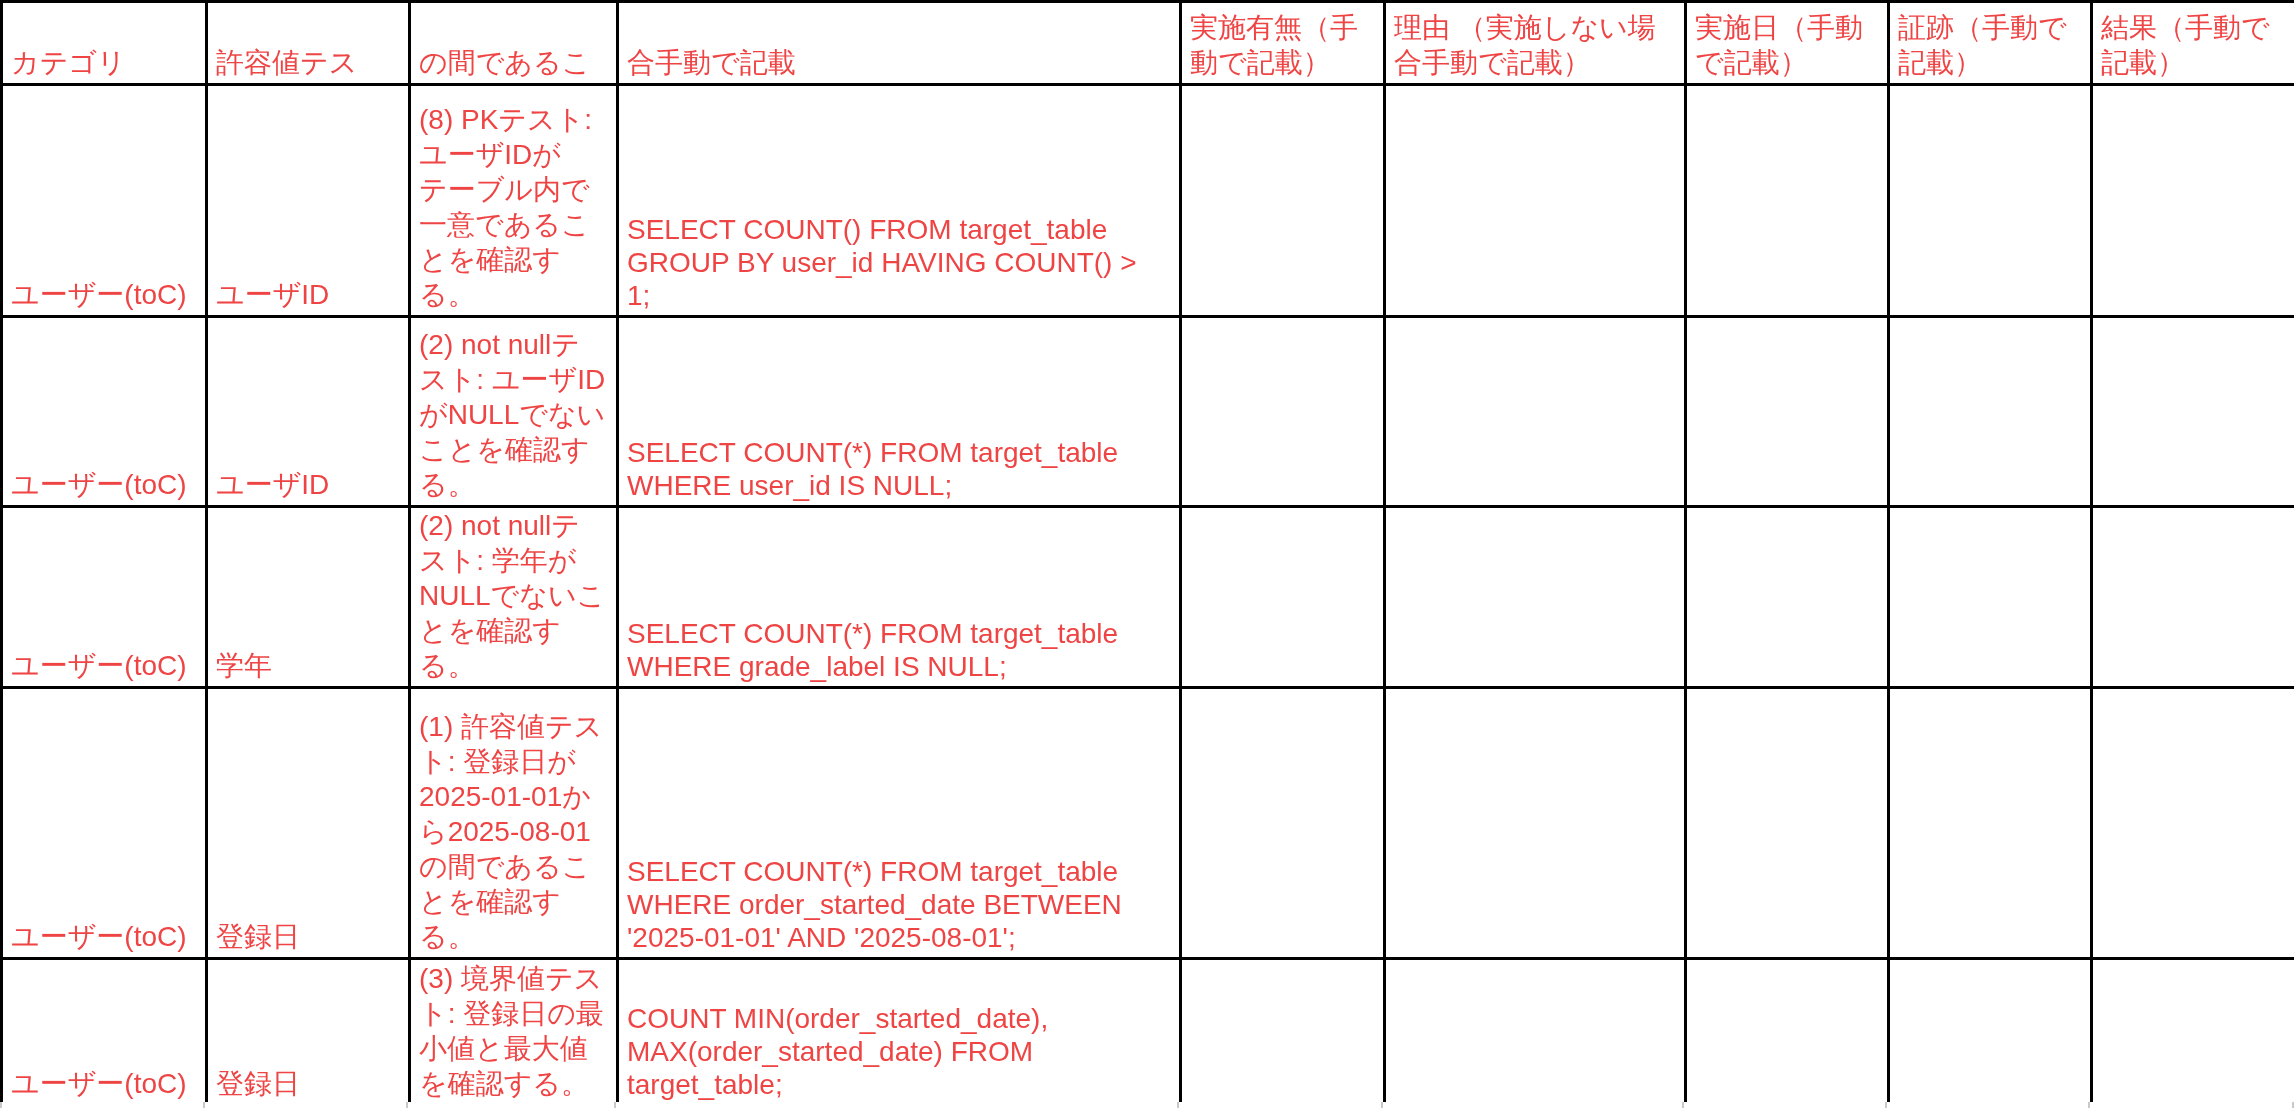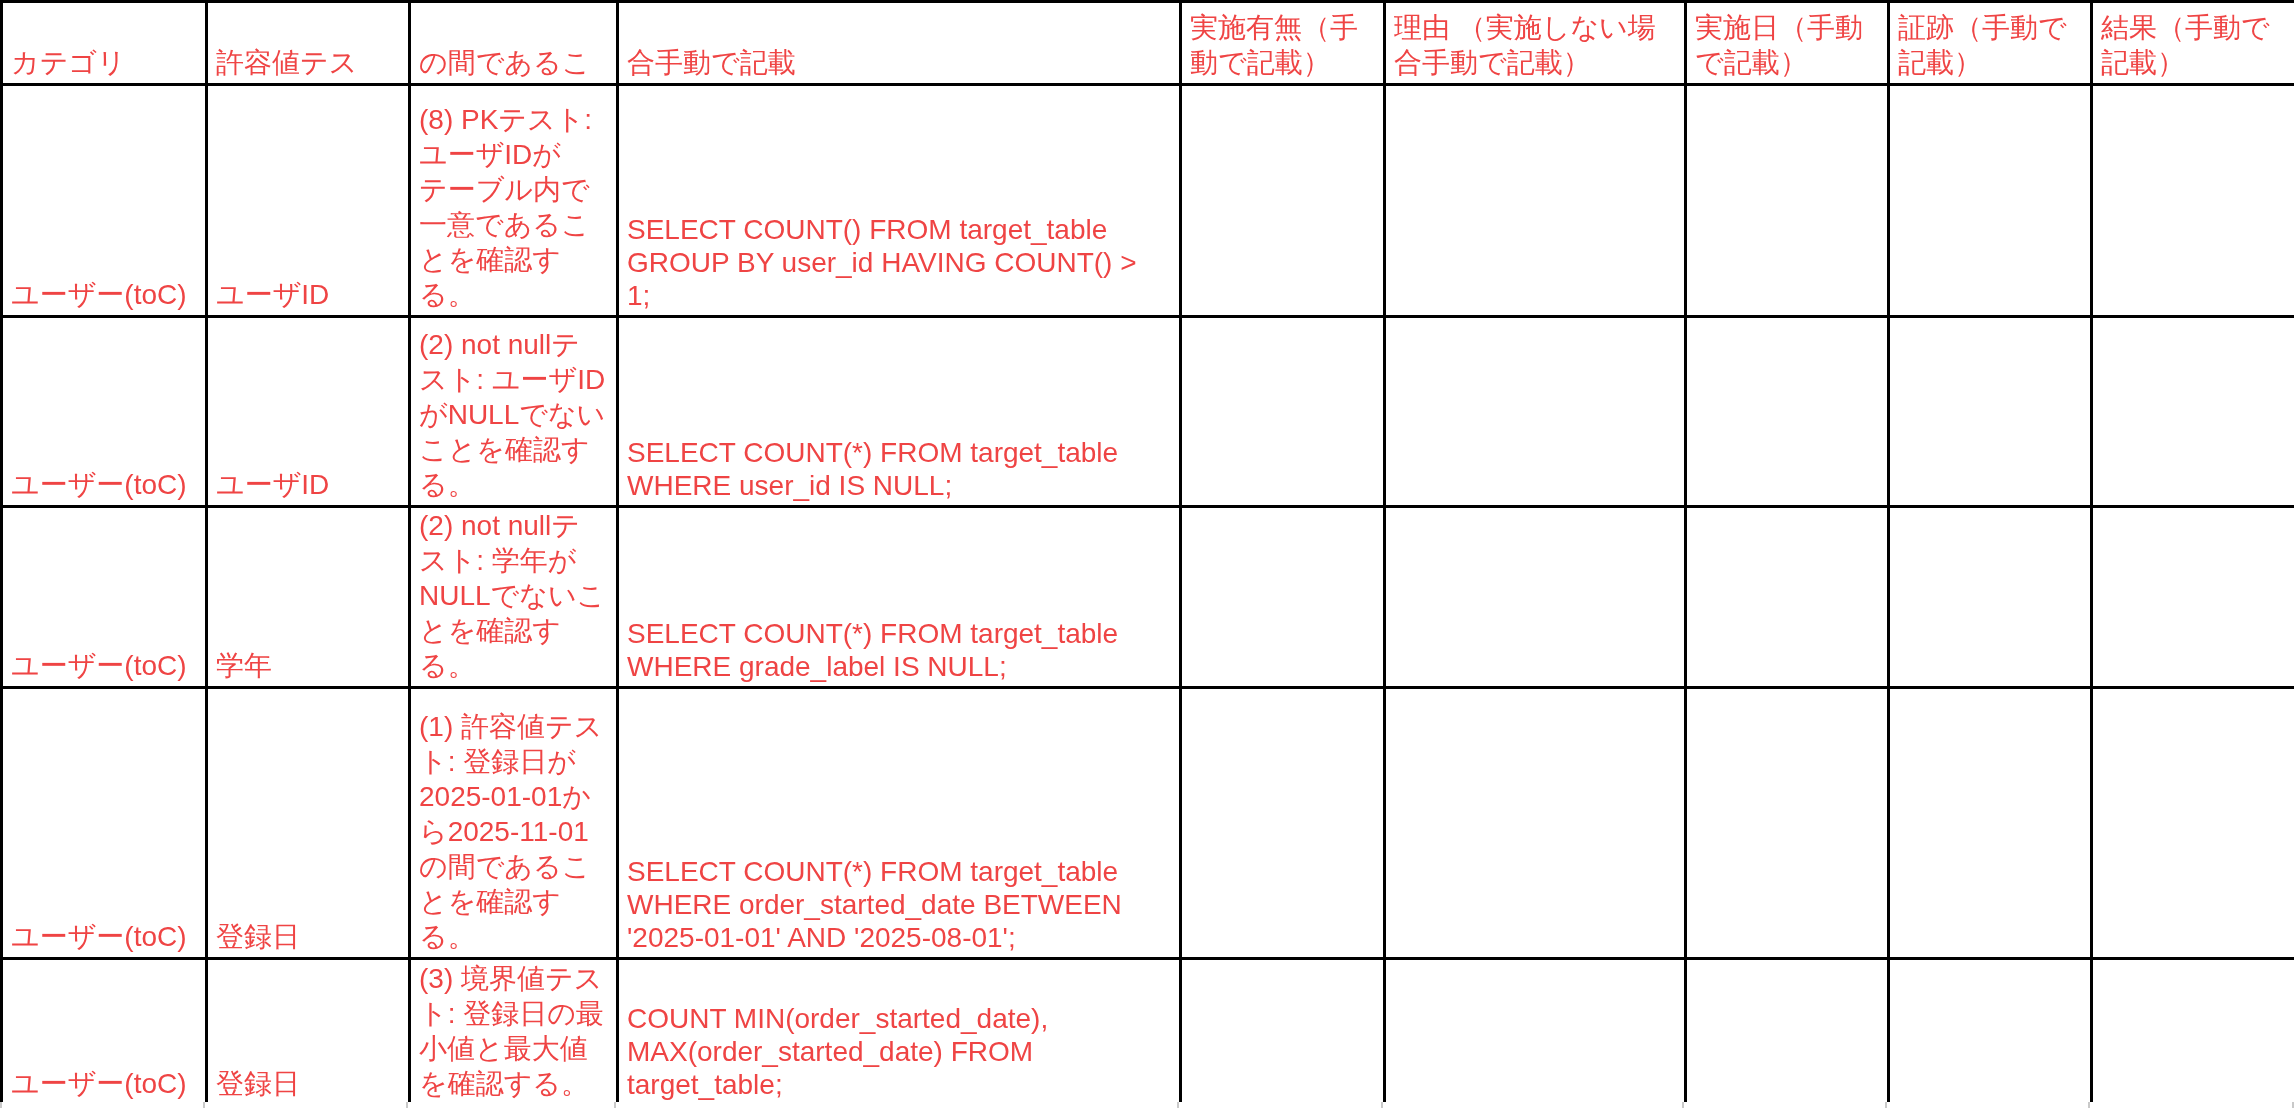--- a/index.html
+++ b/index.html
@@ -135,21 +135,21 @@
         <td></td>
         <td></td>
         <td></td>
       </tr>
       <tr style="height:271px">
         <td>ユーザー(toC)</td>
         <td>登録日</td>
         <td>(1) 許容値テス
 ト: 登録日が
 2025-01-01か
-ら2025-11-01
+ら2025-08-01
 の間であるこ
 とを確認す
 る。</td>
         <td class="q">SELECT COUNT(*) FROM target_table
 WHERE order_started_date BETWEEN
 '2025-01-01' AND '2025-08-01';</td>
         <td></td>
         <td></td>
         <td></td>
         <td></td>

